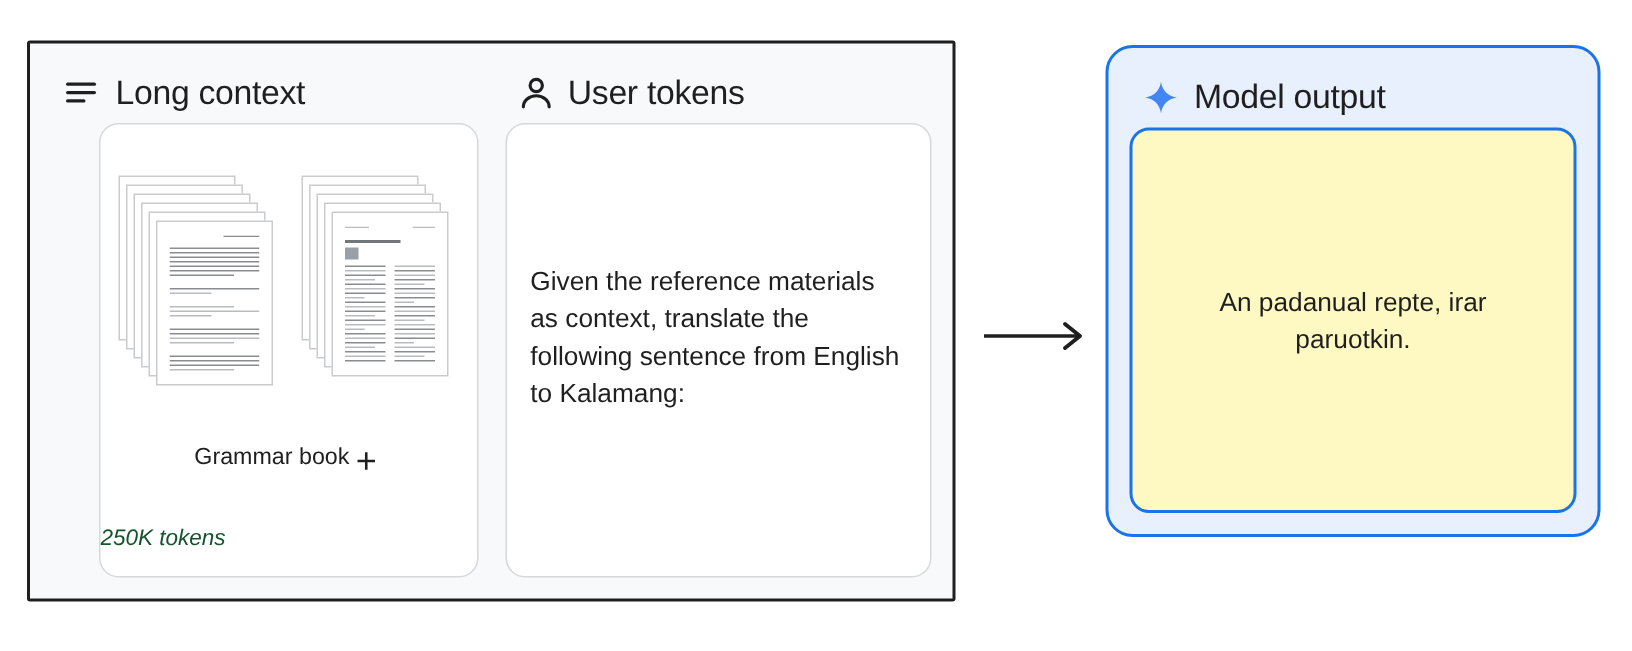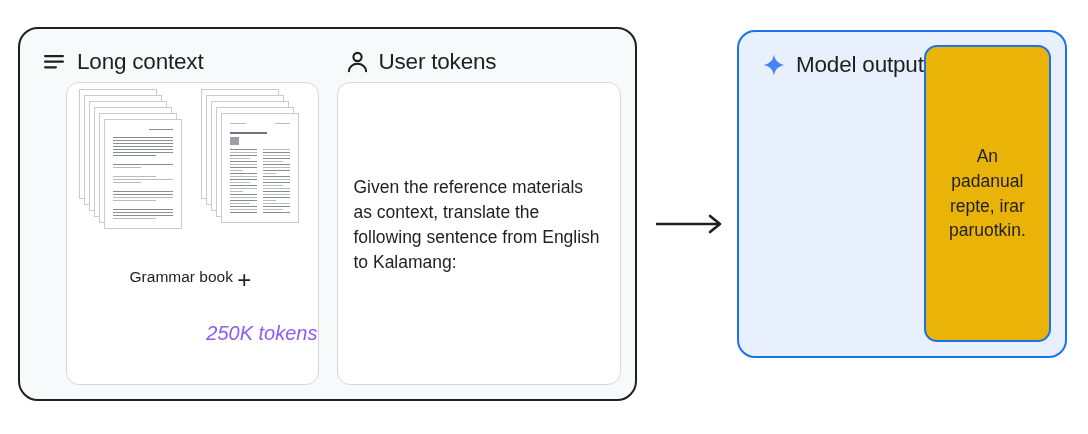--- a/index.html
+++ b/index.html
@@ -24,21 +24,21 @@
   
   .input-card {
     position: absolute;
     left: 18px;
     top: 27px;
     width: 619px;
     height: 374px;
     box-sizing: border-box;
     background: #f8f9fa;
     border: 2px solid #1f1f1f;
-    border-radius: 20px;
+    border-radius: 2px;
   }
 
   .panes {
     position: absolute;
     left: 0;
     top: 0;
     width: 100%;
     height: 100%;
     display: flex;
     box-sizing: border-box;
@@ -86,21 +86,21 @@
     justify-content: center;
     flex: 0 0 auto;
   }
   .icon svg { display: block; }
 
   
   .docs-body {
     display: flex;
     flex-direction: column;
     align-items: center;
-    padding-top: 6px;
+    padding-top: 34px;
     margin-left: 32px;
   }
 
   .stacks {
     display: flex;
     align-items: flex-start;
     justify-content: center;
     gap: 18px;
     height: 168px;
   }
@@ -186,23 +186,23 @@
     font-size: 24px;
     line-height: 1;
     color: #1f1f1f;
     padding-top: 1px;
     font-weight: 400;
   }
 
   .tokens {
     margin-top: 30px;
     font-style: italic;
-    font-size: 20px;
-    color: #8b5cf6;
-    text-align: right;
+    font-size: 15px;
+    color: #14532d;
+    text-align: left;
     width: 100%;
   }
 
   
   .prompt-body {
     display: flex;
     align-items: center;
     justify-content: center;
     padding: 0 16px;
   }
@@ -229,26 +229,26 @@
     left: 737px;
     top: 30px;
     width: 330px;
     height: 328px;
     box-sizing: border-box;
     background: #e8f0fe;
     border: 2px solid #1a73e8;
     border-radius: 18px;
     padding: 13px 14px 14px 14px;
     display: flex;
-    flex-direction: row;
+    flex-direction: column;
   }
 
   .output-body {
     flex: 1 1 auto;
-    background: #eab308;
+    background: #fef9c3;
     border: 2px solid #1a73e8;
     border-radius: 13px;
     box-sizing: border-box;
     display: flex;
     align-items: center;
     justify-content: center;
     padding: 0 22px;
   }
 
   .output-text {

